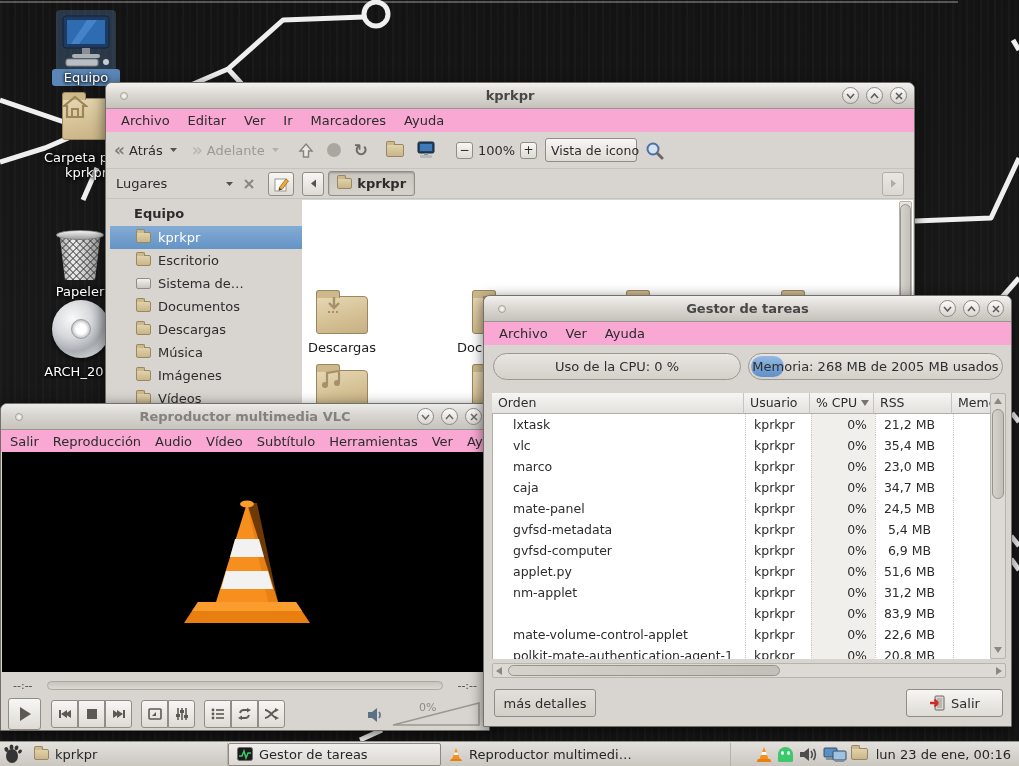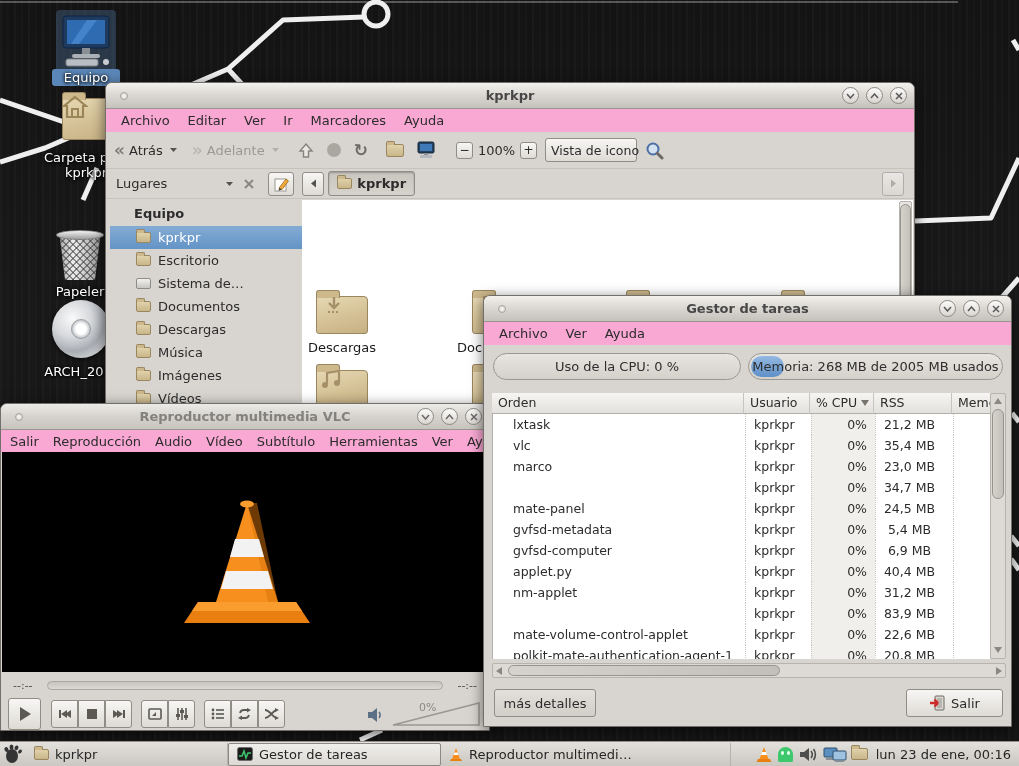--- a/index.html
+++ b/index.html
@@ -557,20 +557,21 @@
           <span class="tm-c c-memo"></span>
         </div>
       <div class="tm-row">
           <span class="tm-c c-cmd">marco</span>
           <span class="tm-c c-user">kprkpr</span>
           <span class="tm-c c-cpu">0%</span>
           <span class="tm-c c-rss">23,0 MB</span>
           <span class="tm-c c-memo"></span>
         </div>
       <div class="tm-row">
+          <span class="tm-c c-cmd">caja</span>
           <span class="tm-c c-user">kprkpr</span>
           <span class="tm-c c-cpu">0%</span>
           <span class="tm-c c-rss">34,7 MB</span>
           <span class="tm-c c-memo"></span>
         </div>
       <div class="tm-row">
           <span class="tm-c c-cmd">mate-panel</span>
           <span class="tm-c c-user">kprkpr</span>
           <span class="tm-c c-cpu">0%</span>
           <span class="tm-c c-rss">24,5 MB</span>
@@ -587,21 +588,21 @@
           <span class="tm-c c-cmd">gvfsd-computer</span>
           <span class="tm-c c-user">kprkpr</span>
           <span class="tm-c c-cpu">0%</span>
           <span class="tm-c c-rss">6,9 MB</span>
           <span class="tm-c c-memo"></span>
         </div>
       <div class="tm-row">
           <span class="tm-c c-cmd">applet.py</span>
           <span class="tm-c c-user">kprkpr</span>
           <span class="tm-c c-cpu">0%</span>
-          <span class="tm-c c-rss">40,4 MB</span>
+          <span class="tm-c c-rss">51,6 MB</span>
           <span class="tm-c c-memo"></span>
         </div>
       <div class="tm-row">
           <span class="tm-c c-cmd">nm-applet</span>
           <span class="tm-c c-user">kprkpr</span>
           <span class="tm-c c-cpu">0%</span>
           <span class="tm-c c-rss">31,2 MB</span>
           <span class="tm-c c-memo"></span>
         </div>
       <div class="tm-row">

